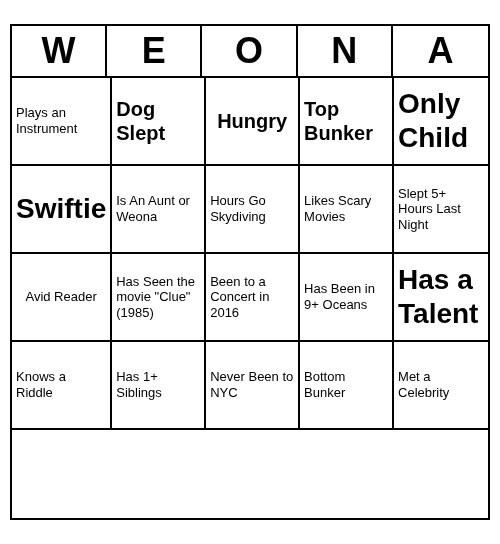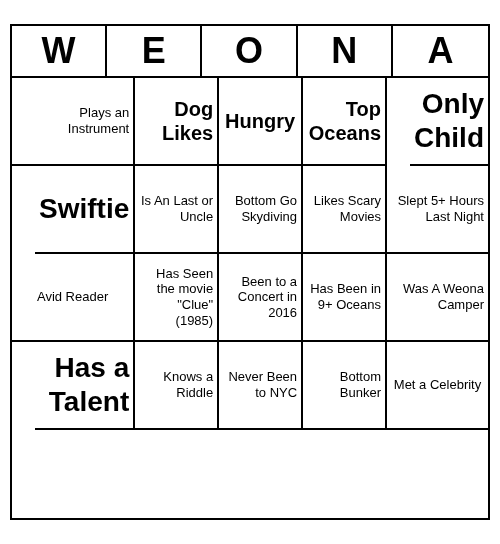--- a/index.html
+++ b/index.html
@@ -46,21 +46,21 @@
       grid-template-columns: repeat(5, 1fr);
       grid-template-rows: repeat(5, 1fr);
     }
 
     .bingo-cell {
       border-right: 2px solid #000;
       border-bottom: 2px solid #000;
       display: flex;
       align-items: center;
       justify-content: center;
-      text-align: right;
+      text-align: left;
       padding: 4px;
       min-height: 88px;
       font-size: 13px;
       line-height: 1.2;
     }
 
     .bingo-cell:nth-child(5n) {
       border-right: none;
     }
 
@@ -69,49 +69,48 @@
     }
 
     .bingo-cell.large-text {
       font-size: 20px;
       font-weight: bold;
     }
 
     .bingo-cell.xl-text {
       font-size: 28px;
       font-weight: bold;
-      margin-left: 23px;
     }
   </style>
 </head>
 <body>
 
 <div class="bingo-card">
   <div class="bingo-header">
   <div class="bingo-header-cell">W</div>
       <div class="bingo-header-cell">E</div>
       <div class="bingo-header-cell">O</div>
       <div class="bingo-header-cell">N</div>
       <div class="bingo-header-cell">A</div>
     </div>
   <div class="bingo-grid">
   <div class="bingo-cell">Plays an Instrument</div>
-      <div class="bingo-cell large-text">Dog Likes</div>
+      <div class="bingo-cell large-text">Dog Slept</div>
       <div class="bingo-cell large-text">Hungry</div>
-      <div class="bingo-cell large-text">Top Oceans</div>
+      <div class="bingo-cell large-text">Top Bunker</div>
       <div class="bingo-cell xl-text">Only Child</div>
       <div class="bingo-cell xl-text">Swiftie</div>
-      <div class="bingo-cell">Is An Last or Uncle</div>
-      <div class="bingo-cell">Bottom Go Skydiving</div>
+      <div class="bingo-cell">Is An Aunt or Weona</div>
+      <div class="bingo-cell">Hours Go Skydiving</div>
       <div class="bingo-cell">Likes Scary Movies</div>
       <div class="bingo-cell">Slept 5+ Hours Last Night</div>
       <div class="bingo-cell">Avid Reader</div>
       <div class="bingo-cell">Has Seen the movie "Clue" (1985)</div>
       <div class="bingo-cell">Been to a Concert in 2016</div>
       <div class="bingo-cell">Has Been in 9+ Oceans</div>
-      <div class="bingo-cell">Was A Weona Camper</div>
       <div class="bingo-cell xl-text">Has a Talent</div>
       <div class="bingo-cell">Knows a Riddle</div>
+      <div class="bingo-cell">Has 1+ Siblings</div>
       <div class="bingo-cell">Never Been to NYC</div>
       <div class="bingo-cell">Bottom Bunker</div>
       <div class="bingo-cell">Met a Celebrity</div>
     </div>
 </div>
 
 </body></html>

